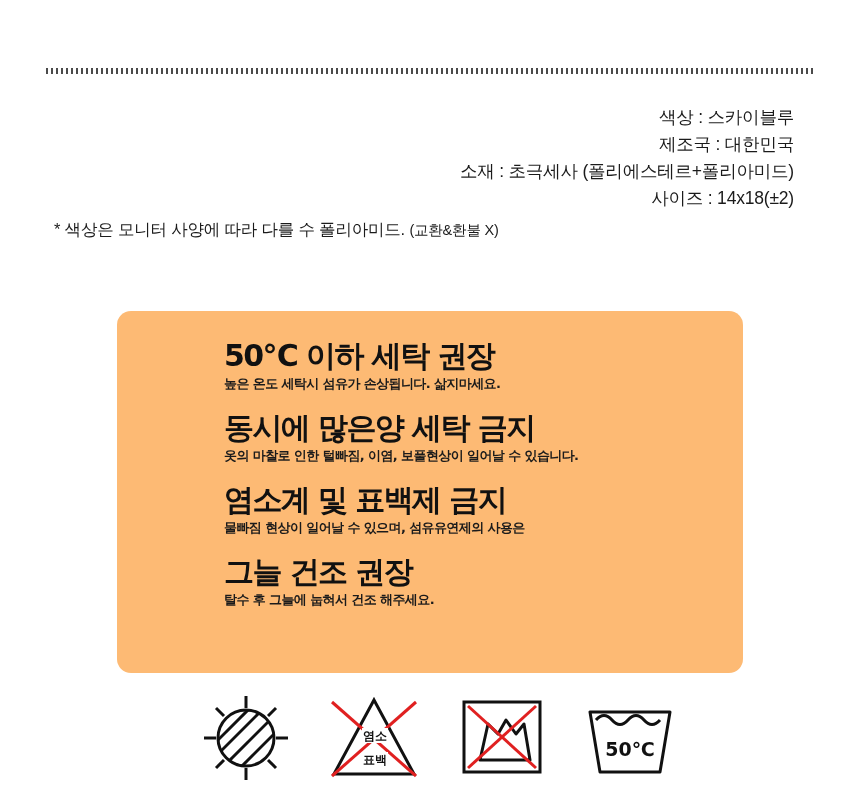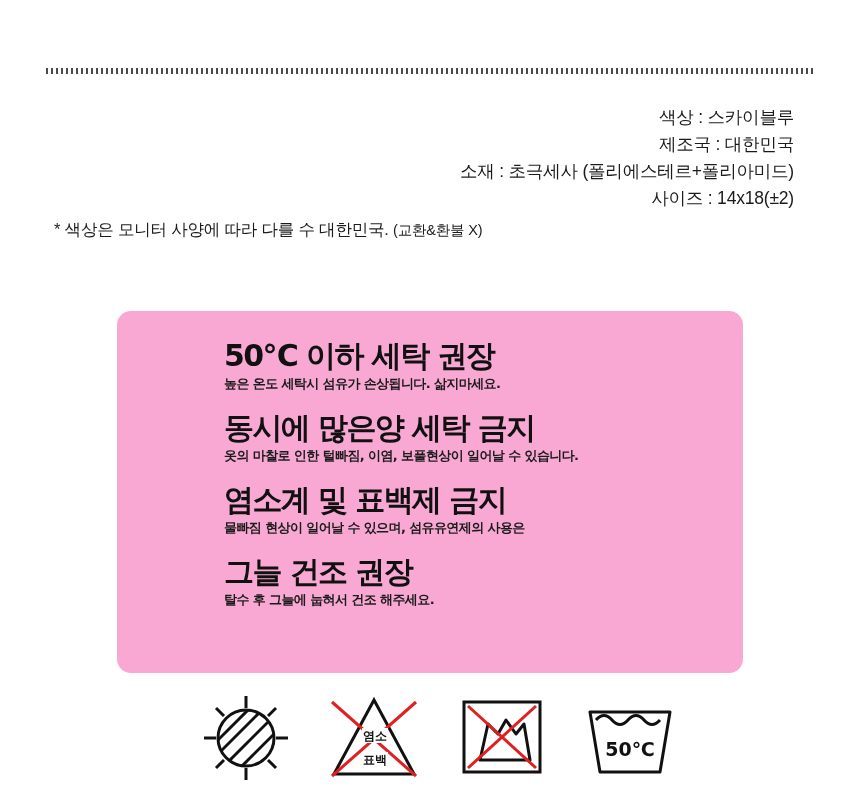--- a/index.html
+++ b/index.html
@@ -57,21 +57,21 @@
     font-size: 14.5px;
   }
 
   
   .care-panel {
     position: absolute;
     left: 117px;
     top: 311px;
     width: 626px;
     height: 362px;
-    background: #f9a8d4;
+    background: #fdba74;
     border-radius: 14px;
   }
   .care-inner {
     position: absolute;
     left: 107px;
     top: 26px;
     width: 500px;
   }
   .care-item { margin-bottom: 16px; }
   .care-item:last-child { margin-bottom: 0; }
@@ -116,21 +116,21 @@
 <body>
 
 <div class="top-rule"></div>
 
 <div class="spec">
   <div class="spec-line">색상 : 스카이블루</div>
   <div class="spec-line">제조국 : 대한민국</div>
   <div class="spec-line">소재 : 초극세사 (폴리에스테르+폴리아미드)</div>
   <div class="spec-line">사이즈 : 14x18(±2)</div>
   <div class="spec-note">
-    <span>* 색상은 모니터 사양에 따라 다를 수 대한민국.</span>
+    <span>* 색상은 모니터 사양에 따라 다를 수 폴리아미드.</span>
     <span class="small">(교환&amp;환불 X)</span>
   </div>
 </div>
 
 <div class="care-panel">
   <div class="care-inner">
 
     <div class="care-item">
       <div class="care-title">50℃ 이하 세탁 권장</div>
       <div class="care-desc">

